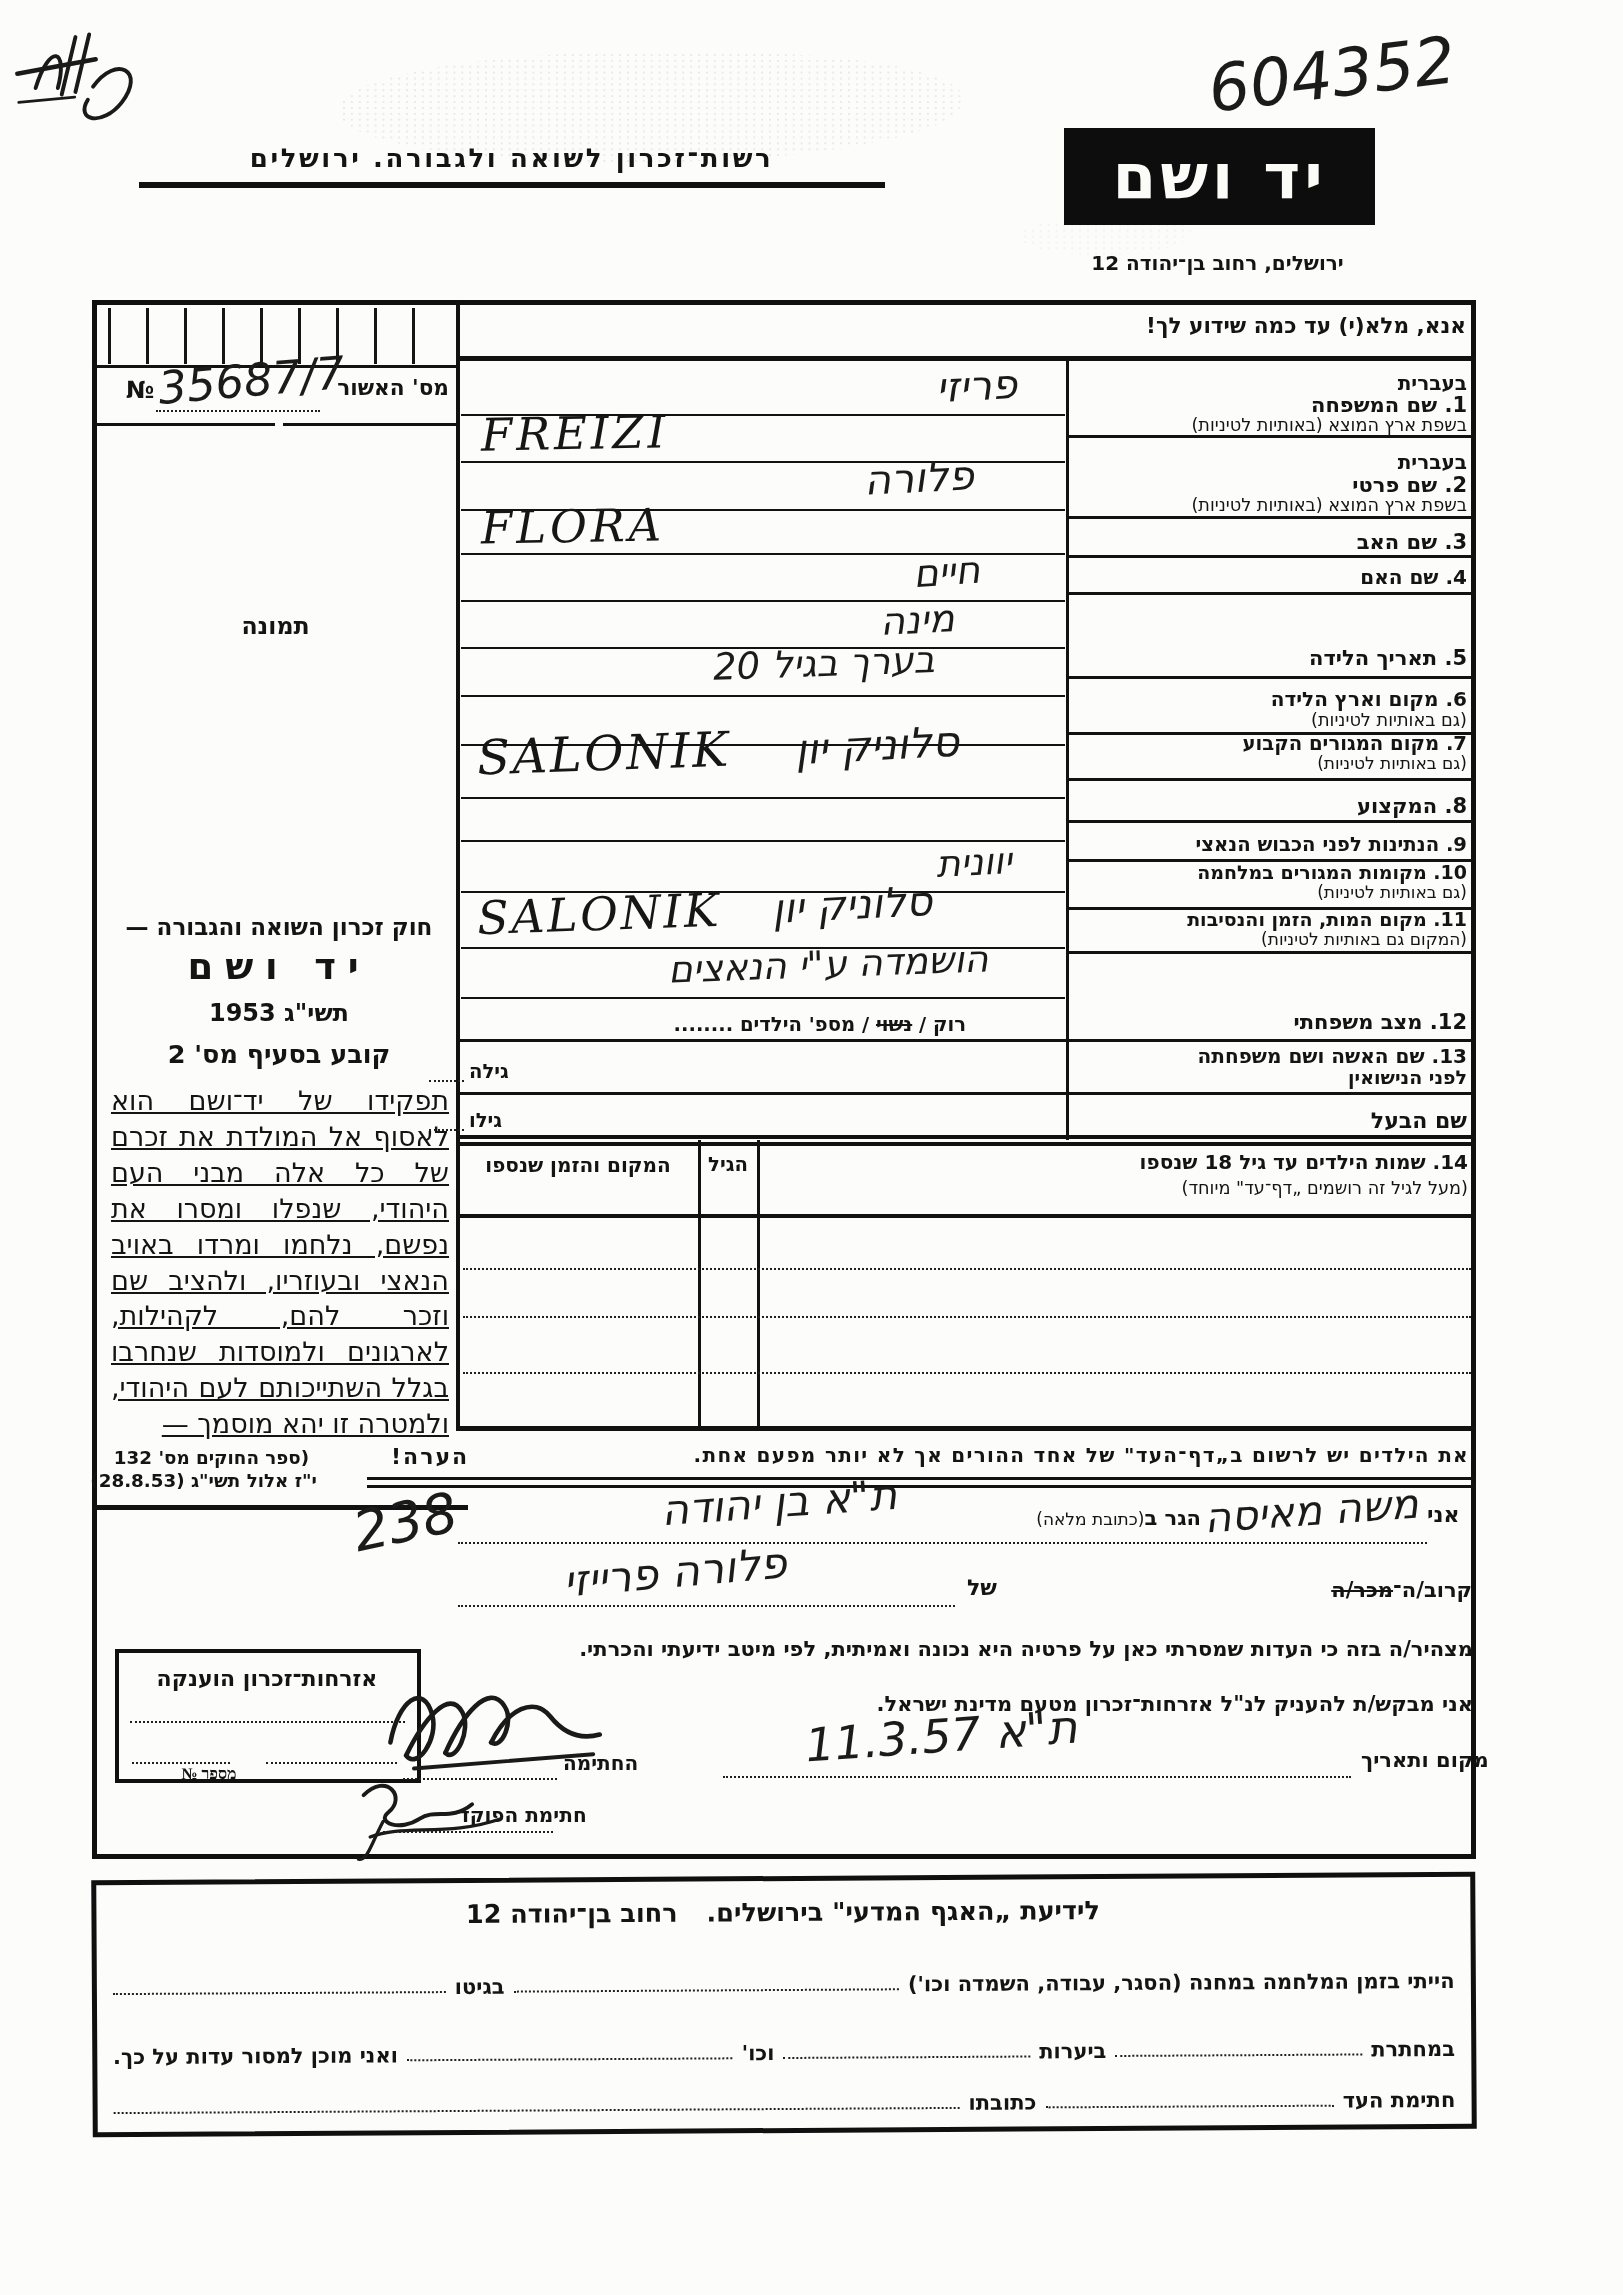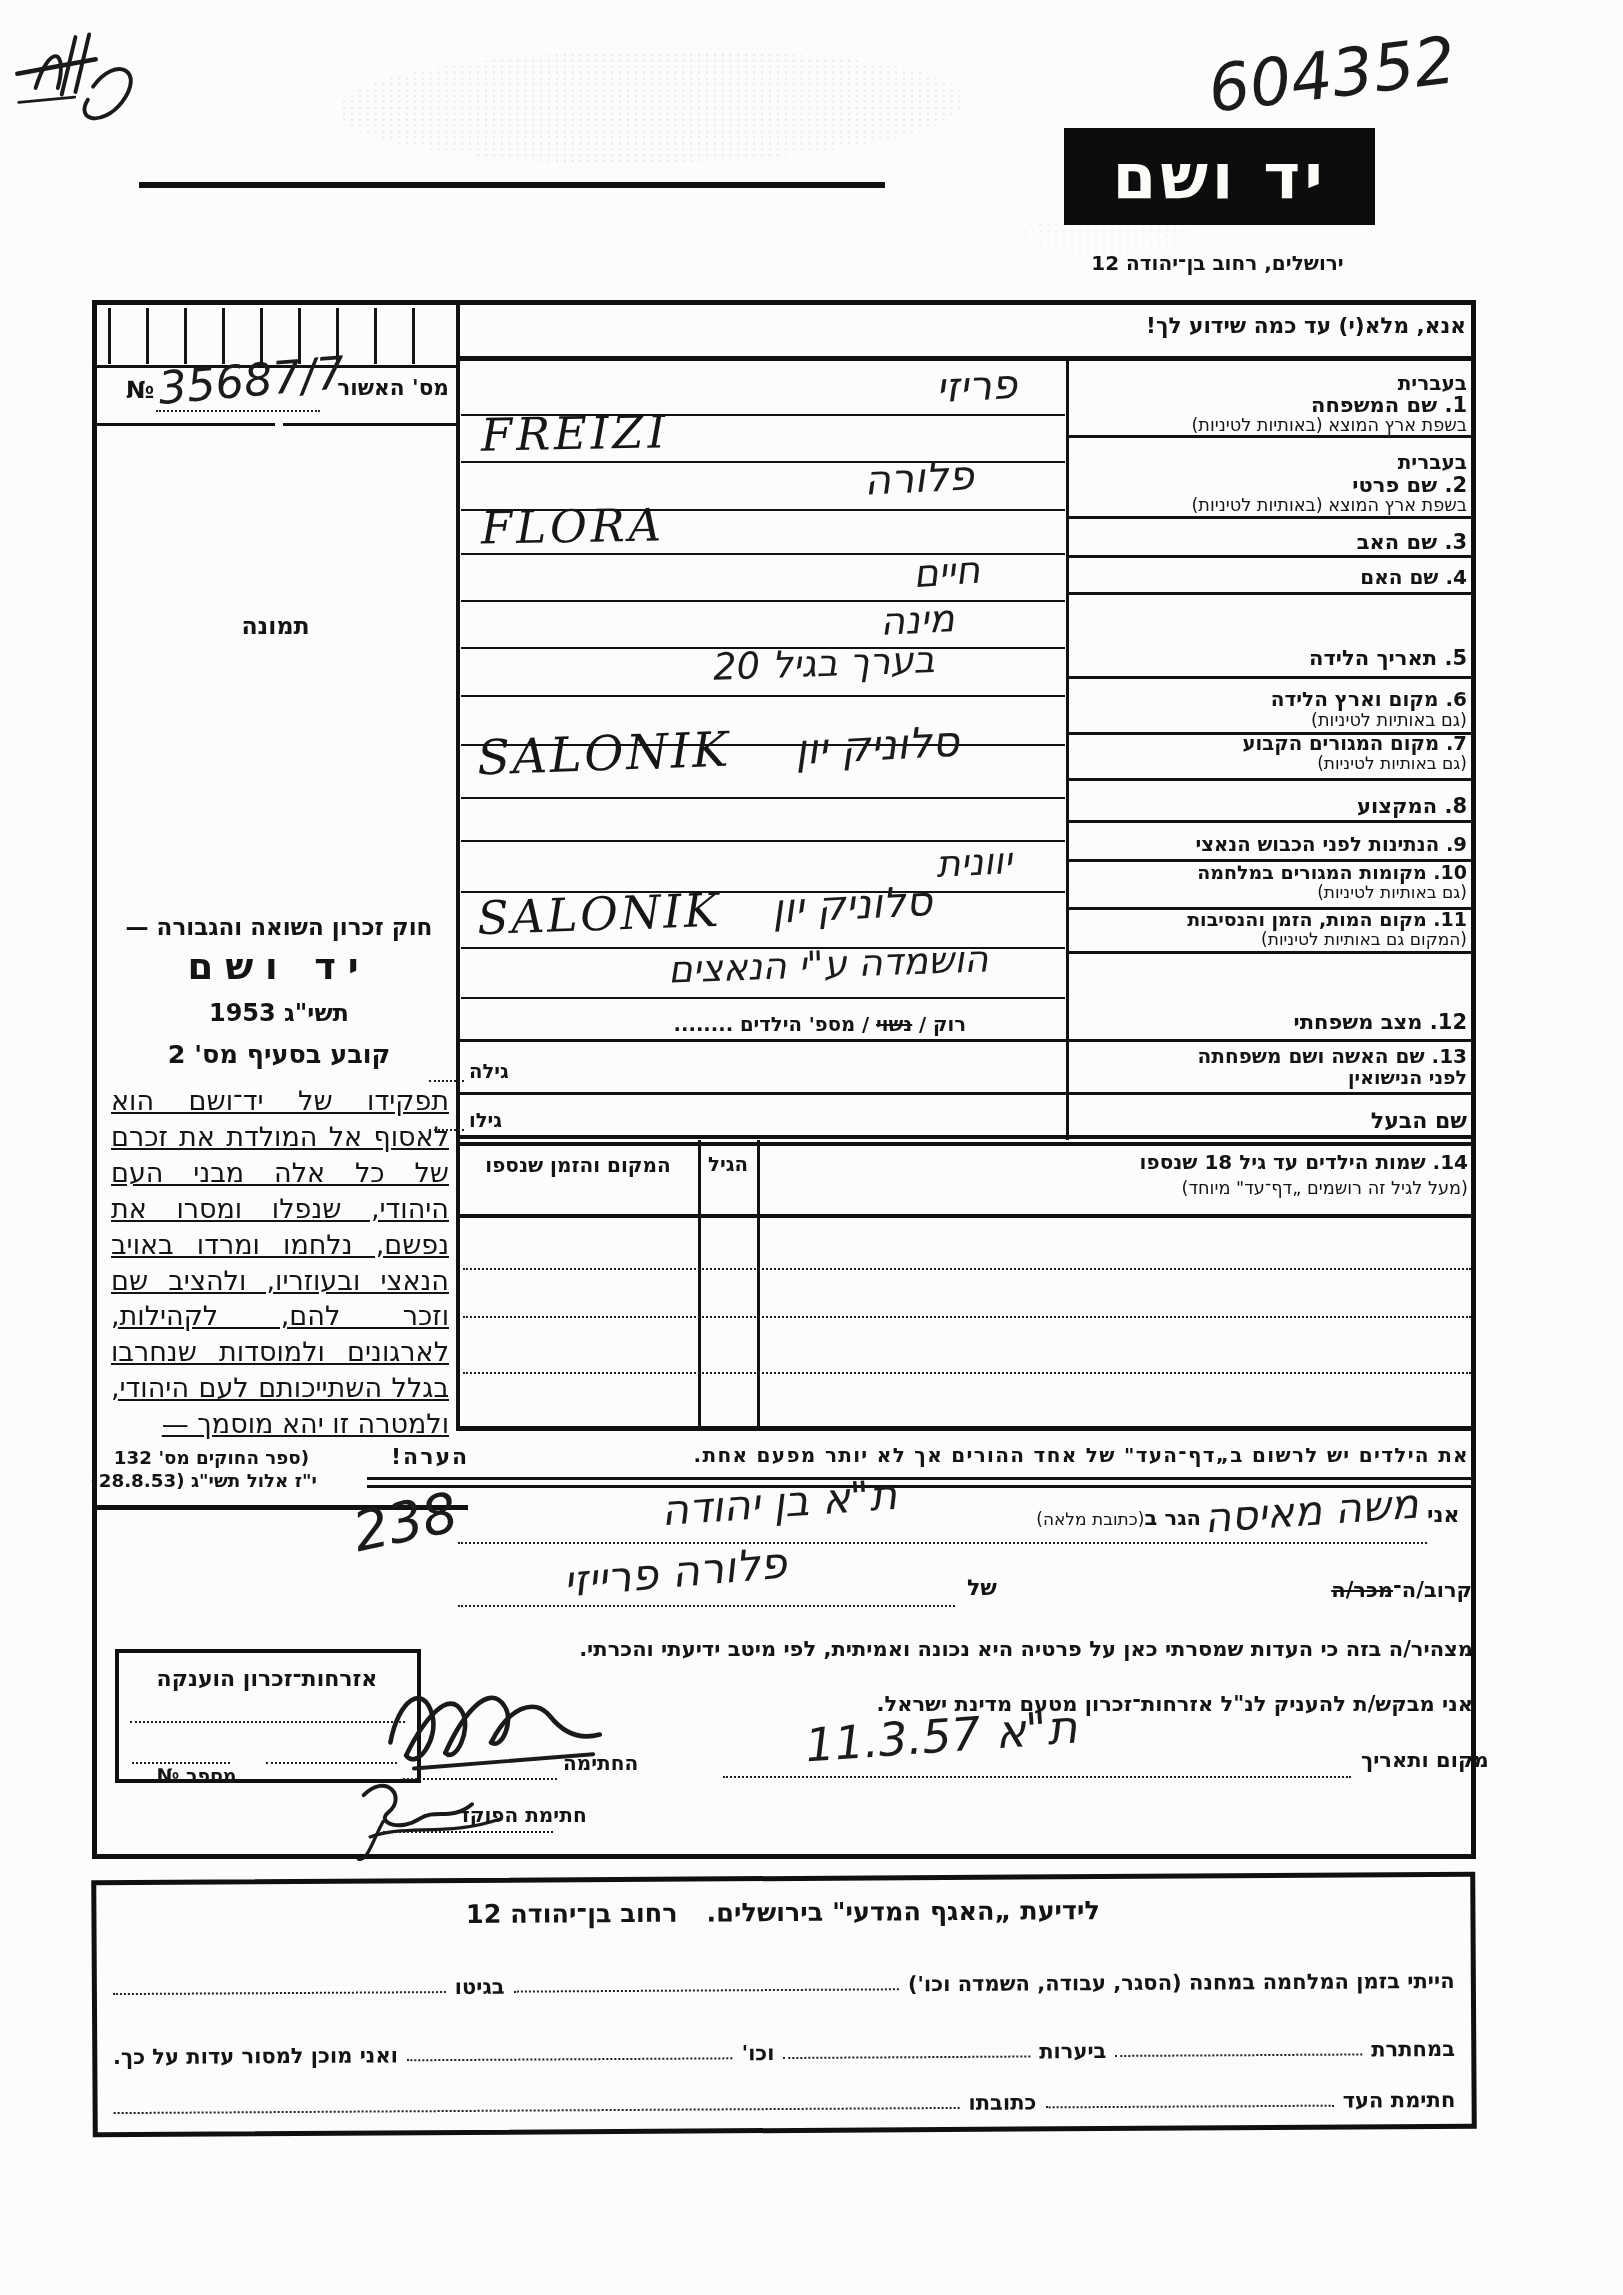--- a/index.html
+++ b/index.html
@@ -32,20 +32,21 @@
 
   <svg class="scr" style="left:11.8px;top:10.5px;" width="183" height="124" viewBox="0 0 280 190">
     <path d="M8,96 L128,74" stroke-width="7"></path>
     <path d="M36,118 C58,48 86,58 70,118" stroke-width="6"></path>
     <path d="M97,40 L76,128" stroke-width="6"></path>
     <path d="M118,36 L97,124" stroke-width="6"></path>
     <path d="M124,116 C160,66 205,92 168,140 C138,178 96,168 116,136" stroke-width="6"></path>
     <path d="M10,140 L96,132" stroke-width="4"></path>
   </svg>
 
+  <div class="abs rtl b ctr" style="left:137px;top:145px;width:749px;font-size:26px;letter-spacing:2.6px;">רשות־זכרון לשואה ולגבורה. ירושלים</div>
   <div class="rule" style="left:139px;top:182px;width:746px;height:5.9px;"></div>
 
   <div class="abs hw" style="left:1208px;top:41px;font-size:65px;transform:rotate(-7deg);">604352</div>
   <div class="logoBox" style="left:1064px;top:128px;width:311px;height:97px;">
     <span class="rtl b" style="font-size:63px;letter-spacing:3.9px;">יד ושם</span>
   </div>
   <div class="abs rtl b ctr" style="left:1041px;top:253px;width:353px;font-size:20px;">ירושלים, רחוב בן־יהודה 12</div>
 
   <div class="box" style="left:92px;top:300px;width:1384px;height:1559px;"></div>
 
@@ -72,21 +73,21 @@
   <div class="abs rtl wrap" style="left:111px;top:1083px;width:338px;font-size:27px;line-height:1.33;text-align:justify;text-decoration:underline;">תפקידו של יד־ושם הוא לאסוף אל המולדת את זכרם של כל אלה מבני העם היהודי, שנפלו ומסרו את נפשם, נלחמו ומרדו באויב הנאצי ובעוזריו, ולהציב שם וזכר להם, לקהילות, לארגונים ולמוסדות שנחרבו בגלל השתייכותם לעם היהודי, ולמטרה זו יהא מוסמך —</div>
   <div class="abs rtl b ctr" style="left:110px;top:1448px;width:203px;font-size:18.3px;">(ספר החוקים מס' 132</div>
   <div class="abs rtl b ctr" style="left:101px;top:1471px;width:216px;font-size:18.3px;">י"ז אלול תשי"ג (28.8.53)</div>
   <div class="rule" style="left:92px;top:1505px;width:376px;height:5.2px;"></div>
 
   <div class="box" style="left:115px;top:1649px;width:306px;height:134px;border-width:4.6px;">
     <div class="abs rtl b ctr" style="left:0;top:14.4px;width:296px;font-size:22px;">אזרחות־זכרון הוענקה</div>
     <div class="dots" style="left:10.5px;top:65px;width:275px;"></div>
     <div class="dots" style="left:13px;top:106px;width:98px;"></div>
     <div class="dots" style="left:147px;top:106px;width:131px;"></div>
-    <div class="abs rtl b" style="left:19.6px;top:113px;width:98px;font-size:19px;">מספר  №</div>
+    <div class="abs rtl b" style="left:19.6px;top:113px;width:98px;font-size:16px;font-family:Liberation Serif, serif;">מספר  №</div>
   </div>
 
   <div class="abs rtl b" style="left:1080px;top:315px;width:386px;font-size:21.6px;">אנא, מלא(י) עד כמה שידוע לך!</div>
   <div class="rule" style="left:460px;top:356px;width:1015px;height:4.6px;"></div>
 
   <div class="abs rtl b" style="left:1076px;top:373px;width:391px;font-size:20px;">בעברית</div>
   <div class="abs rtl b" style="left:1076px;top:394px;width:391px;font-size:21px;">1. שם המשפחה</div>
   <div class="abs rtl" style="left:1076px;top:416px;width:391px;font-size:17.7px;">בשפת ארץ המוצא (באותיות לטיניות)</div>
   <div class="rule" style="left:1069px;top:435px;width:406px;height:2.6px;"></div>
   <div class="abs rtl b" style="left:1076px;top:452px;width:391px;font-size:20px;">בעברית</div>

